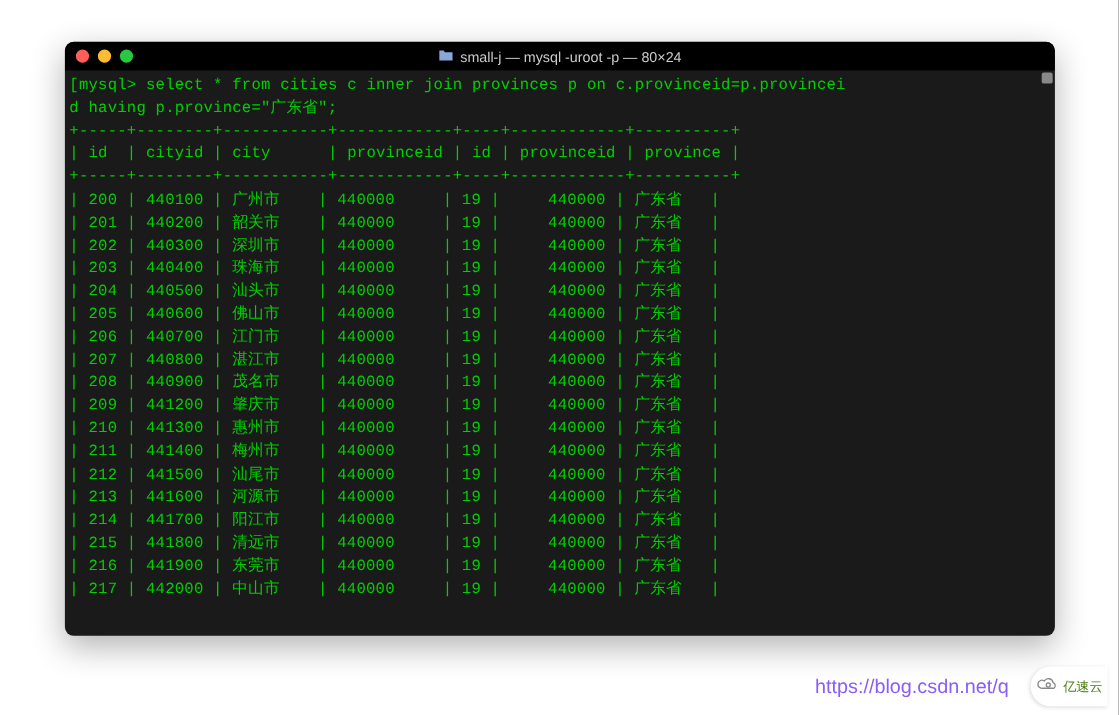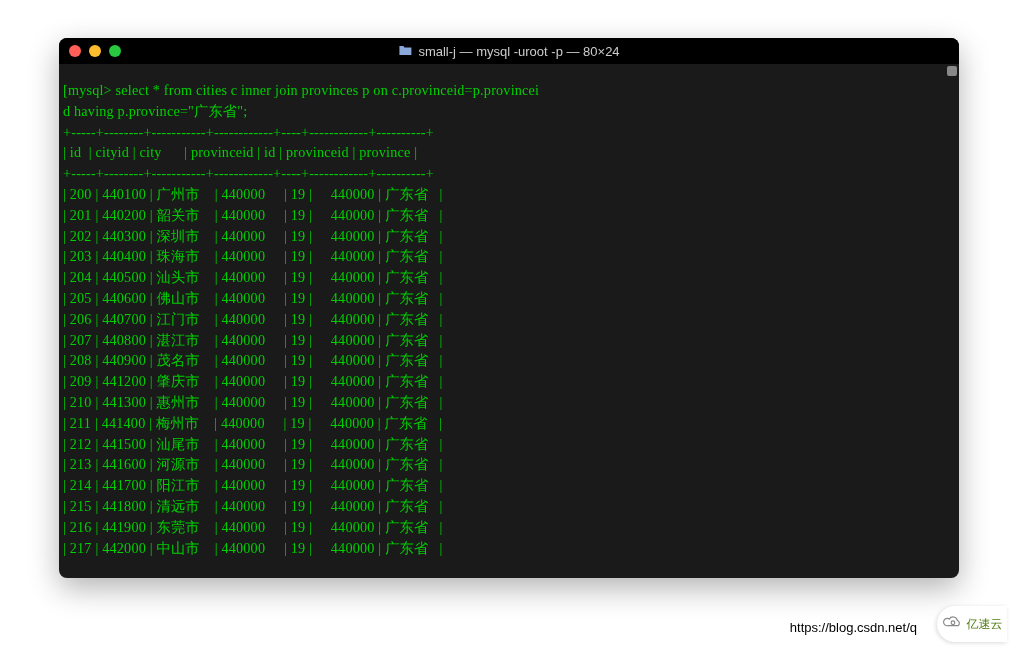--- a/index.html
+++ b/index.html
@@ -50,22 +50,22 @@
       display: flex;
       align-items: center;
       gap: 6px;
     }
     .folder-icon {
       width: 14px;
       height: 11px;
       display: inline-block;
     }
     .terminal-body {
-      padding: 16px 4px 6px 4px;
-      font-family: Liberation Serif, serif;
+      padding: 4px 4px 6px 4px;
+      font-family: Liberation Mono, monospace;
       font-size: 14.2px;
       line-height: 20.8px;
       color: #00d000;
       white-space: pre;
       overflow: hidden;
       height: calc(100% - 26px);
       position: relative;
       letter-spacing: 0.2px;
     }
     .scrollbar {
@@ -74,22 +74,22 @@
       top: 28px;
       width: 10px;
       height: 10px;
       background: #888;
       border-radius: 2px;
     }
     .credit {
       position: absolute;
       right: 100px;
       bottom: 15px;
-      font-size: 13px;
-      color: #000000;
+      font-size: 18px;
+      color: #8b5cf6;
     }
     .watermark {
       position: absolute;
       right: 10px;
       bottom: 8px;
       width: 70px;
       height: 36px;
       background:#fff;
       border-radius: 18px 0 0 18px;
       display: flex;

